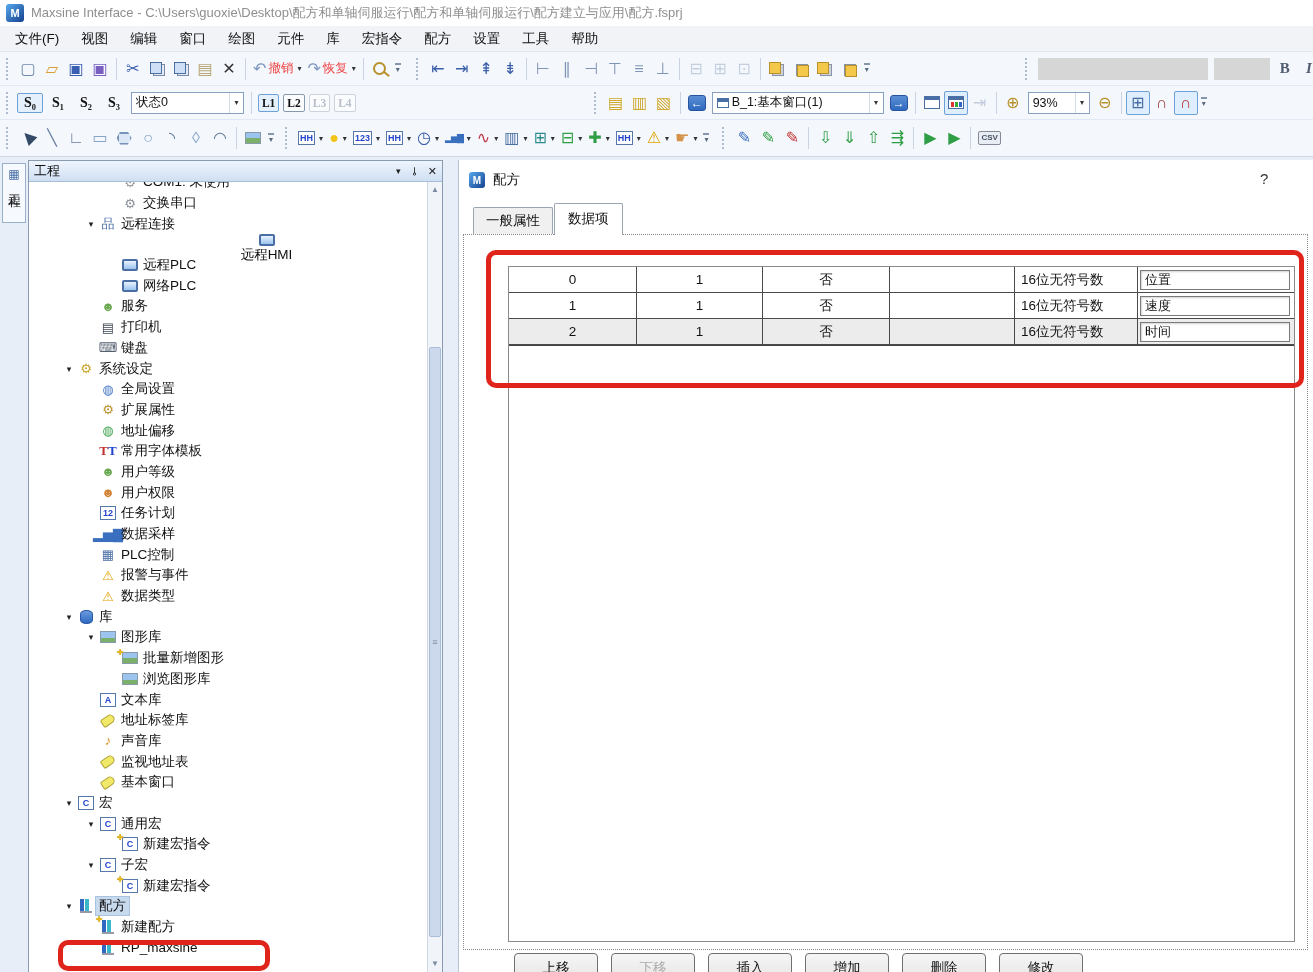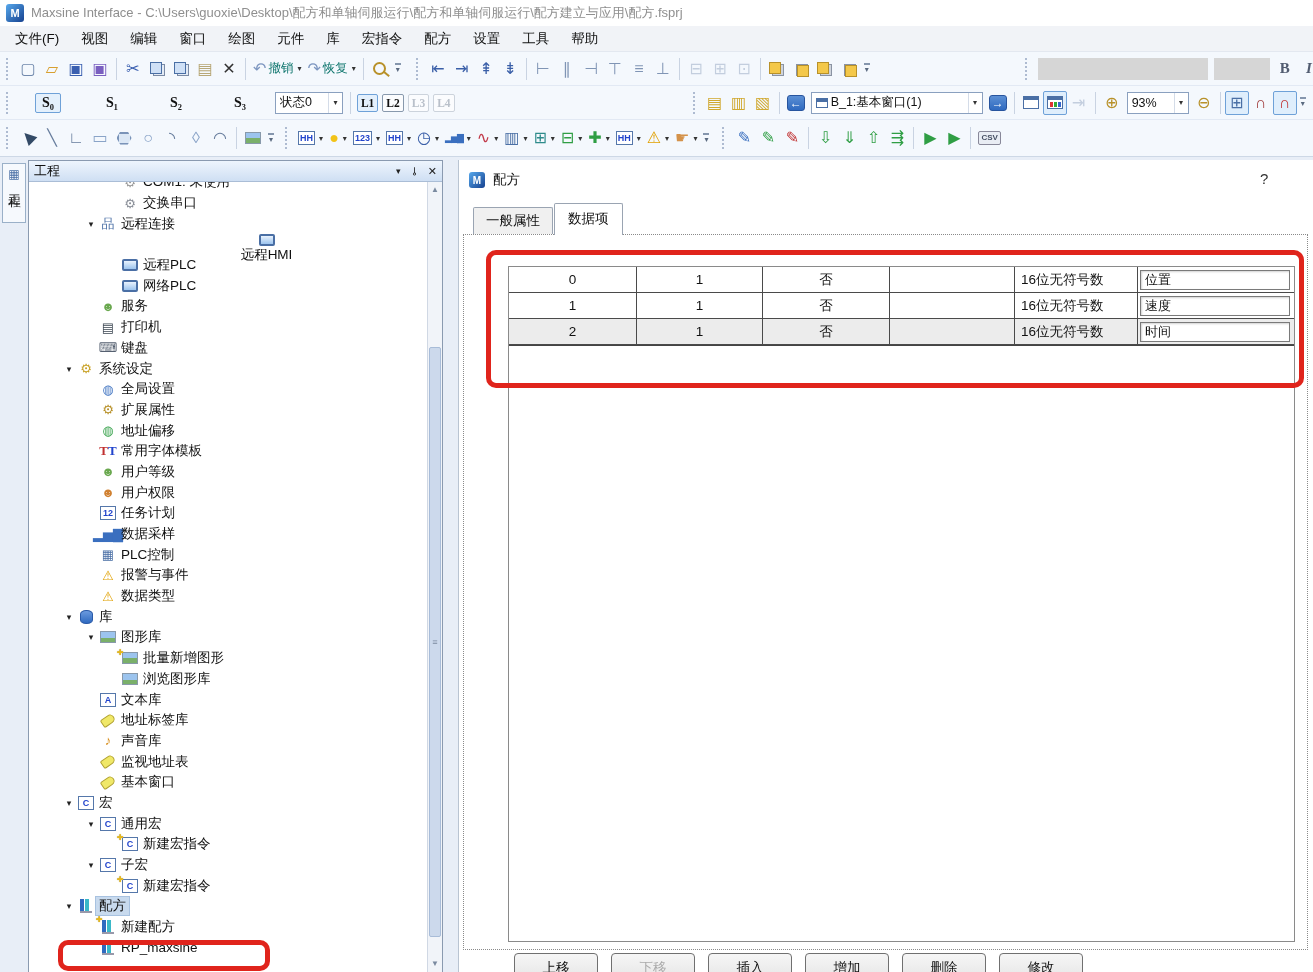--- a/index.html
+++ b/index.html
@@ -22,29 +22,29 @@
   .grip { width:5px; height:22px; border-left:2px dotted #aebbd1; margin:0 5px 0 4px; flex:none; }
   .sep  { width:1px; height:22px; background:#c9d3e2; margin:0 4px; flex:none; }
   .tbtn { height:24px; min-width:24px; display:inline-flex; align-items:center; justify-content:center;
           border:1px solid transparent; border-radius:2px; padding:0 2px; gap:2px; flex:none; }
   .tbtn.hl { border-color:#6ea1d8; background:#dfeefc; }
   .tbtn.dis { opacity:.42; }
   .ico { font-size:16px; line-height:1; }
   .ico.tiny { font-size:9px; letter-spacing:-1px; }
   .ico.serif { font-family:"Liberation Serif",serif; font-weight:bold; font-size:15px; }
   .ico.serif.it { font-style:italic; }
-  .tblbl { font-size:12.5px; color:#0f766e; }
+  .tblbl { font-size:12.5px; color:#ef4444; }
   .caret { font-size:8px; color:#333; margin-left:2px; }
   .ovf { flex:none; font-size:8px; color:#5a6a80; border-top:2px solid #8596ad; padding:1px 1px 0; margin:0 3px; line-height:1; align-self:center; }
   .dd { display:inline-flex; align-items:center; height:22px; background:#fff; border:1px solid #8aa0bf;
         font-size:12.5px; padding-left:4px; margin:0 3px; flex:none; }
   .ddv { flex:1; overflow:hidden; white-space:nowrap; }
   .ddc { width:14px; align-self:stretch; display:flex; align-items:center; justify-content:center; font-size:8px; color:#333; border-left:1px solid #d4dce8; margin-left:3px; }
   .fontbox { height:22px; background:#d6d6d6; margin:0 3px; flex:none; }
-  .sbtn { font-family:"Liberation Serif",serif; font-weight:bold; font-size:14px; padding:1px 6px; margin:0 19px;
+  .sbtn { font-family:"Liberation Serif",serif; font-weight:bold; font-size:14px; padding:1px 6px; margin:0 1px;
           border:1px solid transparent; border-radius:2px; flex:none; }
   .sbtn.sq { font-size:11.5px; border:1px solid #8899ad; background:#fbfcfe; padding:2px 3px; margin:0 2px; border-radius:2px; }
   .sbtn.hl { border-color:#6ea1d8; background:#e4f0fc; }
   .sbtn.dis { color:#b9c0ca; border-color:#ccd3dc; }
   
   .mag { width:13px; height:13px; border:2px solid #b8912a; border-radius:50%; position:relative; }
   .mag::after { content:""; position:absolute; width:7px; height:2px; background:#b8912a; right:-6px; bottom:-2px; transform:rotate(40deg); }
   .stack2 { width:15px; height:14px; position:relative; }
   .stack2::before { content:""; position:absolute; right:0; bottom:0; width:10px; height:10px; background:#e4ebf5; border:1px solid #7a8aa5; }
   .stack2::after  { content:""; position:absolute; left:0; top:0; width:10px; height:10px; background:#cfe0f6; border:1px solid #4a6fa5; }
@@ -268,21 +268,21 @@
     <span class="tbtn">
       <span class="ico serif it" style="color: rgb(81, 92, 112);">I</span>
     </span>
   </div>
 <div id="tb2" class="tb">
     <span class="grip"></span>
     <span class="sbtn hl">S₀</span>
     <span class="sbtn">S₁</span>
     <span class="sbtn">S₂</span>
     <span class="sbtn">S₃</span>
-    <span class="dd" style="width: 68px;">
+    <span class="dd" style="width: 113px;">
       <span class="ddv">状态0</span>
       <span class="ddc">▾</span>
     </span>
     <span class="sep"></span>
     <span class="sbtn sq hl">L1</span>
     <span class="sbtn sq">L2</span>
     <span class="sbtn sq dis">L3</span>
     <span class="sbtn sq dis">L4</span>
     <span style="width: 232px; flex: 0 0 auto;"></span>
     <span class="grip"></span>

